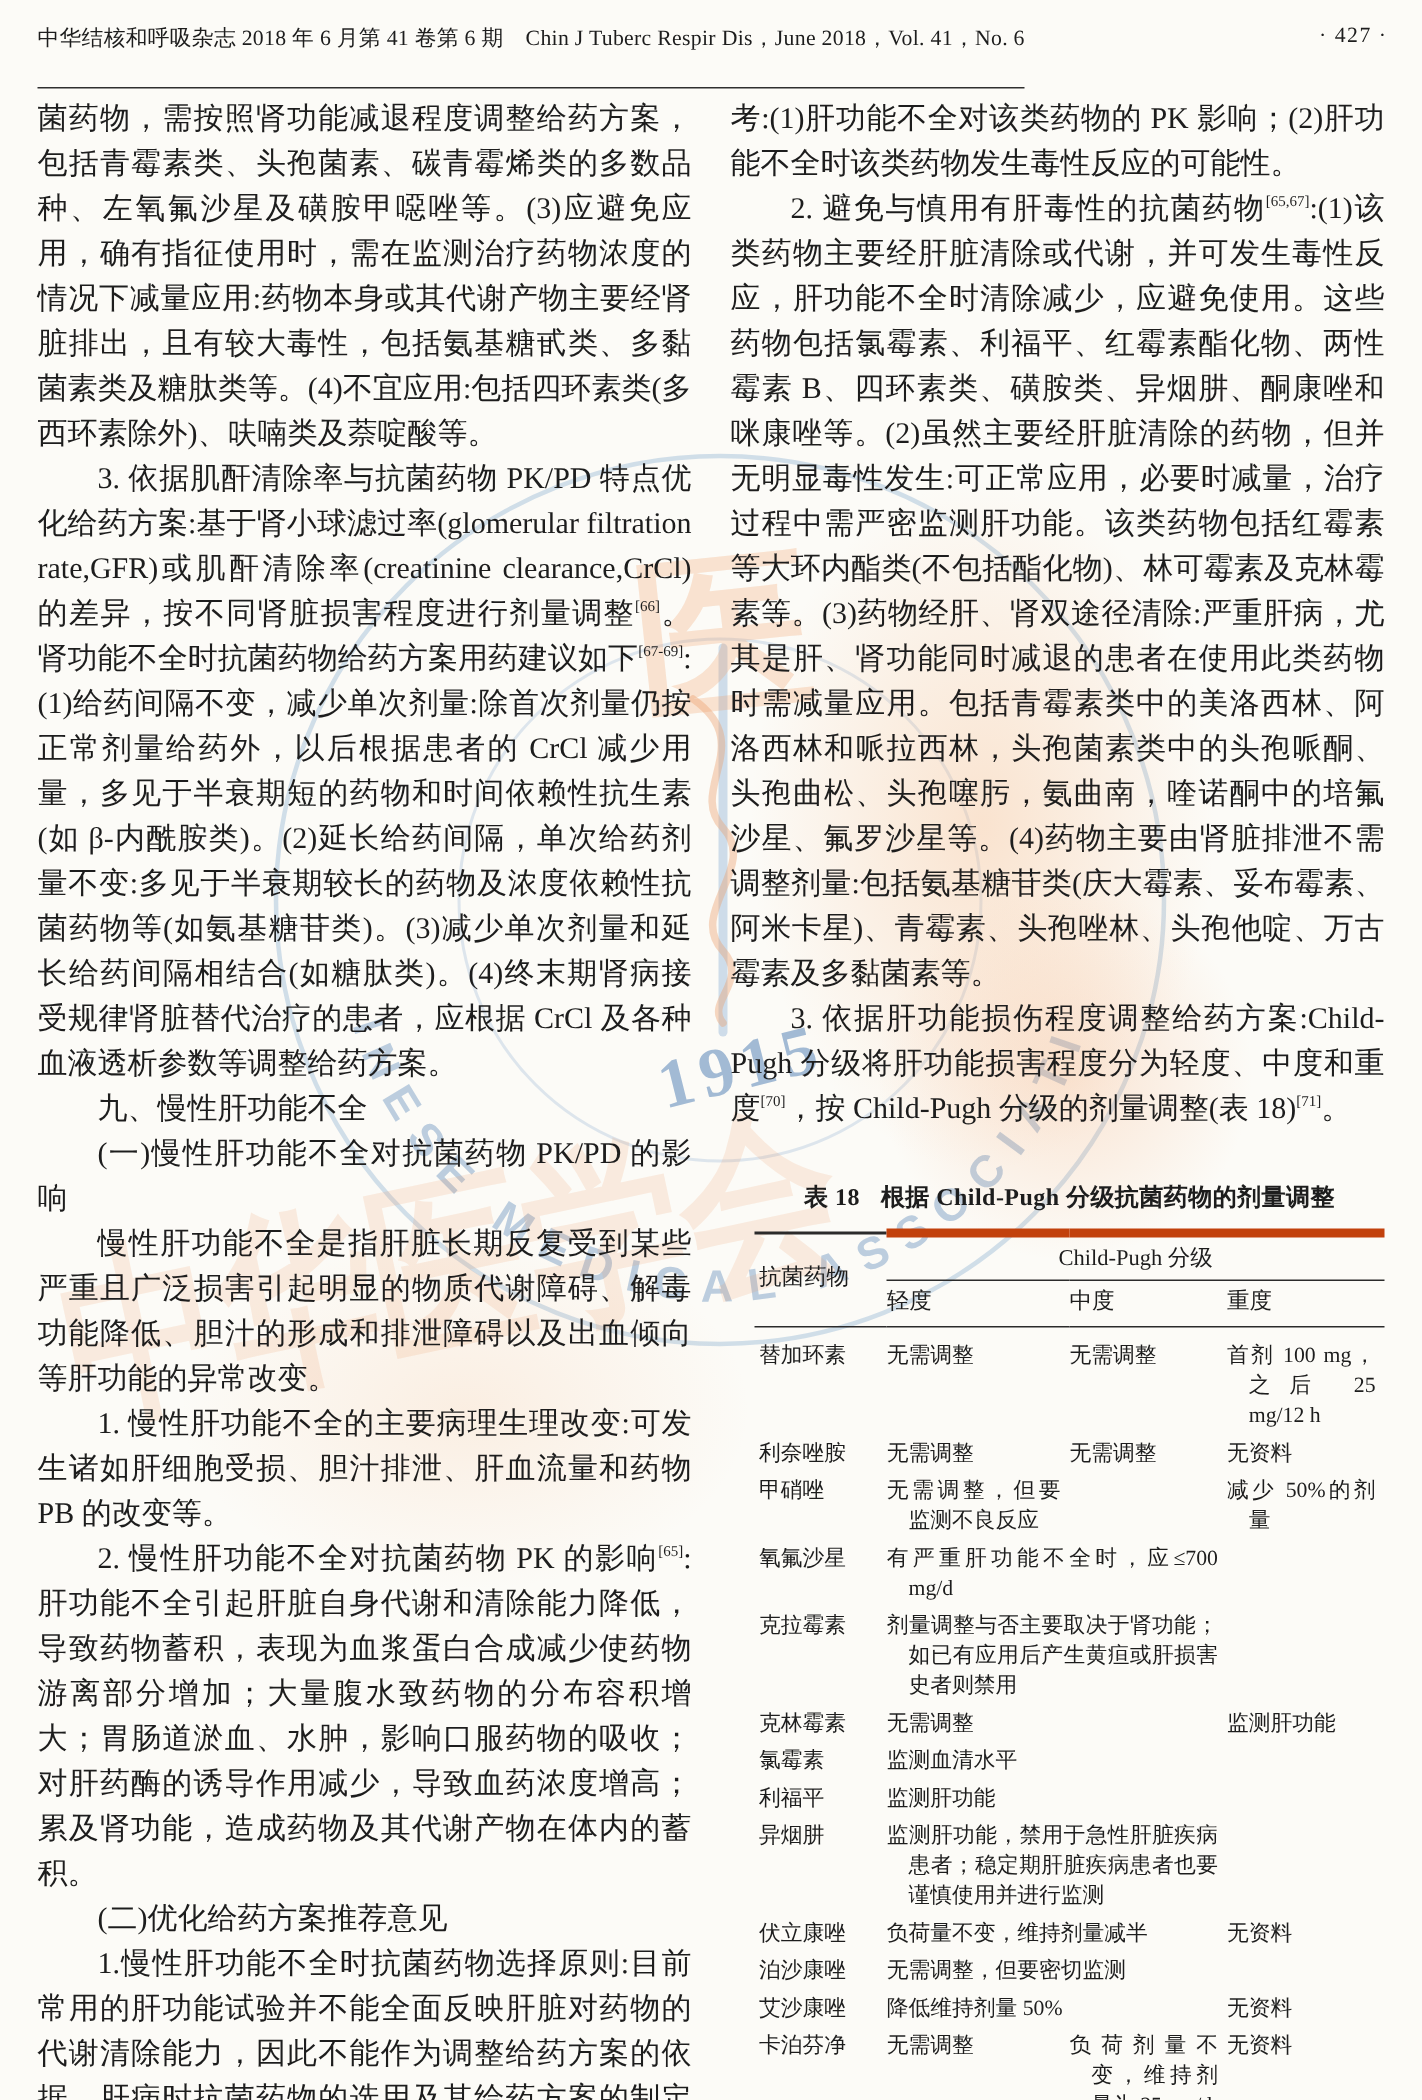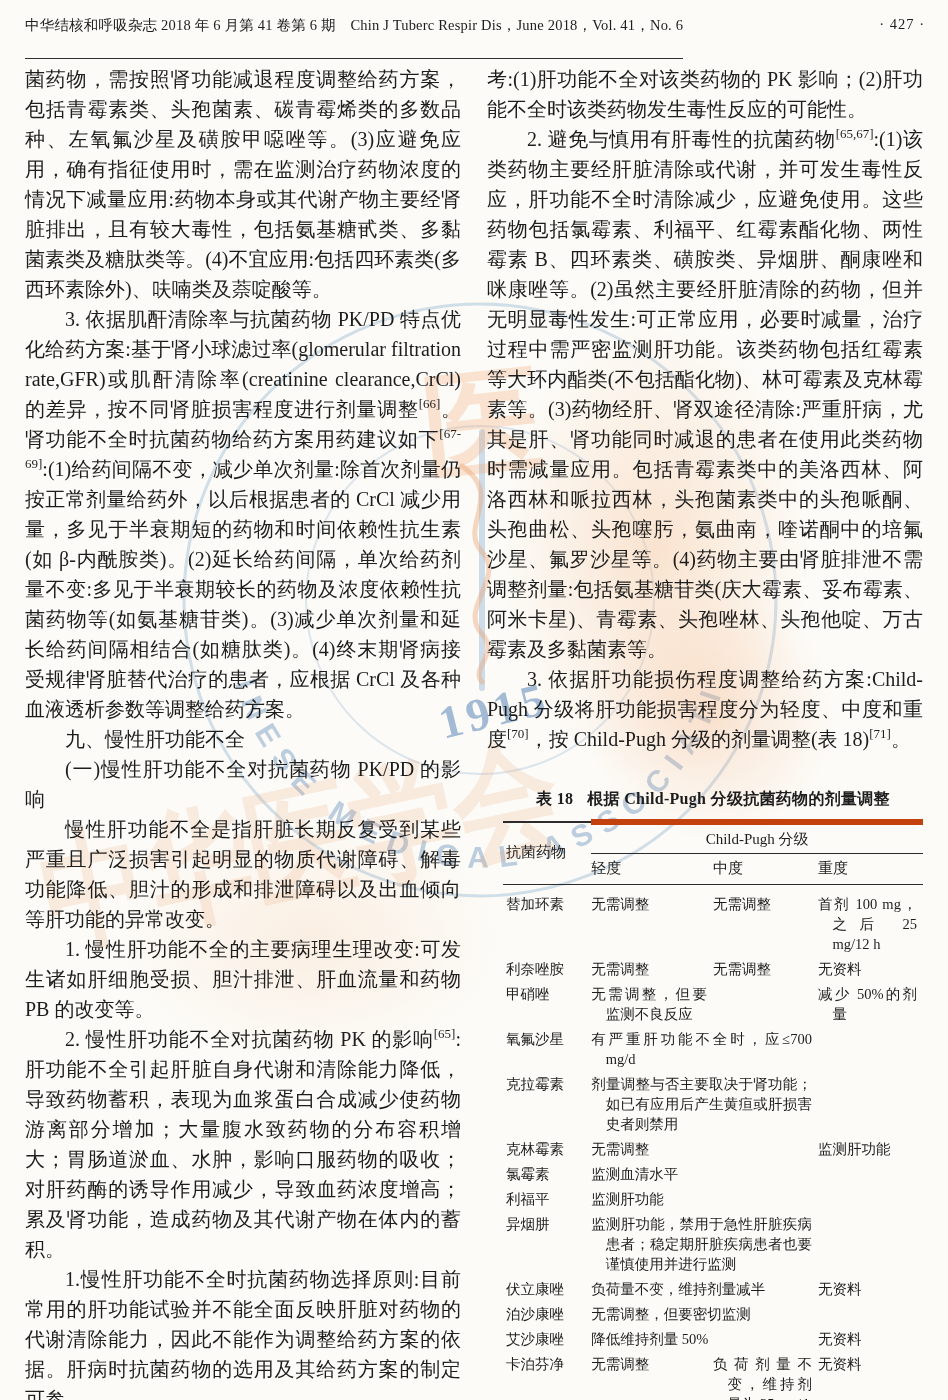--- a/index.html
+++ b/index.html
@@ -35,21 +35,21 @@
   .header{position:absolute;top:16px;left:25px;right:23px;z-index:2;
       display:flex;justify-content:space-between;align-items:flex-start;font-size:14.5px;}
   .journal{border-bottom:1.5px solid #2f2f2f;padding-bottom:23px;letter-spacing:.2px;}
   .pageno{letter-spacing:1px;}
   
   .columns{position:absolute;top:64px;left:25px;width:898px;z-index:1;
       display:flex;gap:26px;}
   .col{width:436px;font-size:20px;line-height:30px;text-align:justify;}
   .para{margin:0;}
   .para.indent{text-indent:2em;}
-  sup.ref{font-size:13px;line-height:0;vertical-align:super;letter-spacing:0;}
+  sup.ref{font-size:10px;line-height:0;vertical-align:super;letter-spacing:0;}
   
   .table-block{margin:34px 0 0 16px;}
   .tcaption{text-align:center;font-weight:bold;font-size:16px;line-height:22px;
       margin:0 0 9px 0;letter-spacing:.3px;}
   .tcaption .cap-label{margin-right:14px;}
   table.dose{width:100%;border-collapse:collapse;font-size:14.5px;line-height:20px;
       border-bottom:2px solid #2b2b2b;}
   table.dose th{font-weight:normal;font-size:15px;}
   th.drughead{text-align:left;vertical-align:middle;padding:2px 0 6px 3px;
       border-top:2px solid #2b2b2b;border-bottom:1.2px solid #2b2b2b;}
@@ -95,20 +95,21 @@
 
   <div class="columns">
     <div class="col" id="left-col">
         <p class="para">菌药物，需按照肾功能减退程度调整给药方案，包括青霉素类、头孢菌素、碳青霉烯类的多数品种、左氧氟沙星及磺胺甲噁唑等。(3)应避免应用，确有指征使用时，需在监测治疗药物浓度的情况下减量应用:药物本身或其代谢产物主要经肾脏排出，且有较大毒性，包括氨基糖甙类、多黏菌素类及糖肽类等。(4)不宜应用:包括四环素类(多西环素除外)、呋喃类及萘啶酸等。</p>
         <p class="para indent">3. 依据肌酐清除率与抗菌药物 PK/PD 特点优化给药方案:基于肾小球滤过率(glomerular filtration rate,GFR)或肌酐清除率(creatinine clearance,CrCl)的差异，按不同肾脏损害程度进行剂量调整<sup class="ref">[66]</sup>。肾功能不全时抗菌药物给药方案用药建议如下<sup class="ref">[67-69]</sup>:(1)给药间隔不变，减少单次剂量:除首次剂量仍按正常剂量给药外，以后根据患者的 CrCl 减少用量，多见于半衰期短的药物和时间依赖性抗生素(如 β-内酰胺类)。(2)延长给药间隔，单次给药剂量不变:多见于半衰期较长的药物及浓度依赖性抗菌药物等(如氨基糖苷类)。(3)减少单次剂量和延长给药间隔相结合(如糖肽类)。(4)终末期肾病接受规律肾脏替代治疗的患者，应根据 CrCl 及各种血液透析参数等调整给药方案。</p>
         <p class="para indent">九、慢性肝功能不全</p>
         <p class="para indent">(一)慢性肝功能不全对抗菌药物 PK/PD 的影响</p>
         <p class="para indent">慢性肝功能不全是指肝脏长期反复受到某些严重且广泛损害引起明显的物质代谢障碍、解毒功能降低、胆汁的形成和排泄障碍以及出血倾向等肝功能的异常改变。</p>
         <p class="para indent">1. 慢性肝功能不全的主要病理生理改变:可发生诸如肝细胞受损、胆汁排泄、肝血流量和药物 PB 的改变等。</p>
         <p class="para indent">2. 慢性肝功能不全对抗菌药物 PK 的影响<sup class="ref">[65]</sup>:肝功能不全引起肝脏自身代谢和清除能力降低，导致药物蓄积，表现为血浆蛋白合成减少使药物游离部分增加；大量腹水致药物的分布容积增大；胃肠道淤血、水肿，影响口服药物的吸收；对肝药酶的诱导作用减少，导致血药浓度增高；累及肾功能，造成药物及其代谢产物在体内的蓄积。</p>
+        <p class="para indent">(二)优化给药方案推荐意见</p>
         <p class="para indent">1.慢性肝功能不全时抗菌药物选择原则:目前常用的肝功能试验并不能全面反映肝脏对药物的代谢清除能力，因此不能作为调整给药方案的依据。肝病时抗菌药物的选用及其给药方案的制定可参</p>
       </div>
 
     <div class="col">
       <div id="right-paras">
           <p class="para">考:(1)肝功能不全对该类药物的 PK 影响；(2)肝功能不全时该类药物发生毒性反应的可能性。</p>
           <p class="para indent">2. 避免与慎用有肝毒性的抗菌药物<sup class="ref">[65,67]</sup>:(1)该类药物主要经肝脏清除或代谢，并可发生毒性反应，肝功能不全时清除减少，应避免使用。这些药物包括氯霉素、利福平、红霉素酯化物、两性霉素 B、四环素类、磺胺类、异烟肼、酮康唑和咪康唑等。(2)虽然主要经肝脏清除的药物，但并无明显毒性发生:可正常应用，必要时减量，治疗过程中需严密监测肝功能。该类药物包括红霉素等大环内酯类(不包括酯化物)、林可霉素及克林霉素等。(3)药物经肝、肾双途径清除:严重肝病，尤其是肝、肾功能同时减退的患者在使用此类药物时需减量应用。包括青霉素类中的美洛西林、阿洛西林和哌拉西林，头孢菌素类中的头孢哌酮、头孢曲松、头孢噻肟，氨曲南，喹诺酮中的培氟沙星、氟罗沙星等。(4)药物主要由肾脏排泄不需调整剂量:包括氨基糖苷类(庆大霉素、妥布霉素、阿米卡星)、青霉素、头孢唑林、头孢他啶、万古霉素及多黏菌素等。</p>
           <p class="para indent">3. 依据肝功能损伤程度调整给药方案:Child-Pugh 分级将肝功能损害程度分为轻度、中度和重度<sup class="ref">[70]</sup>，按 Child-Pugh 分级的剂量调整(表 18)<sup class="ref">[71]</sup>。</p>
         </div>
 

